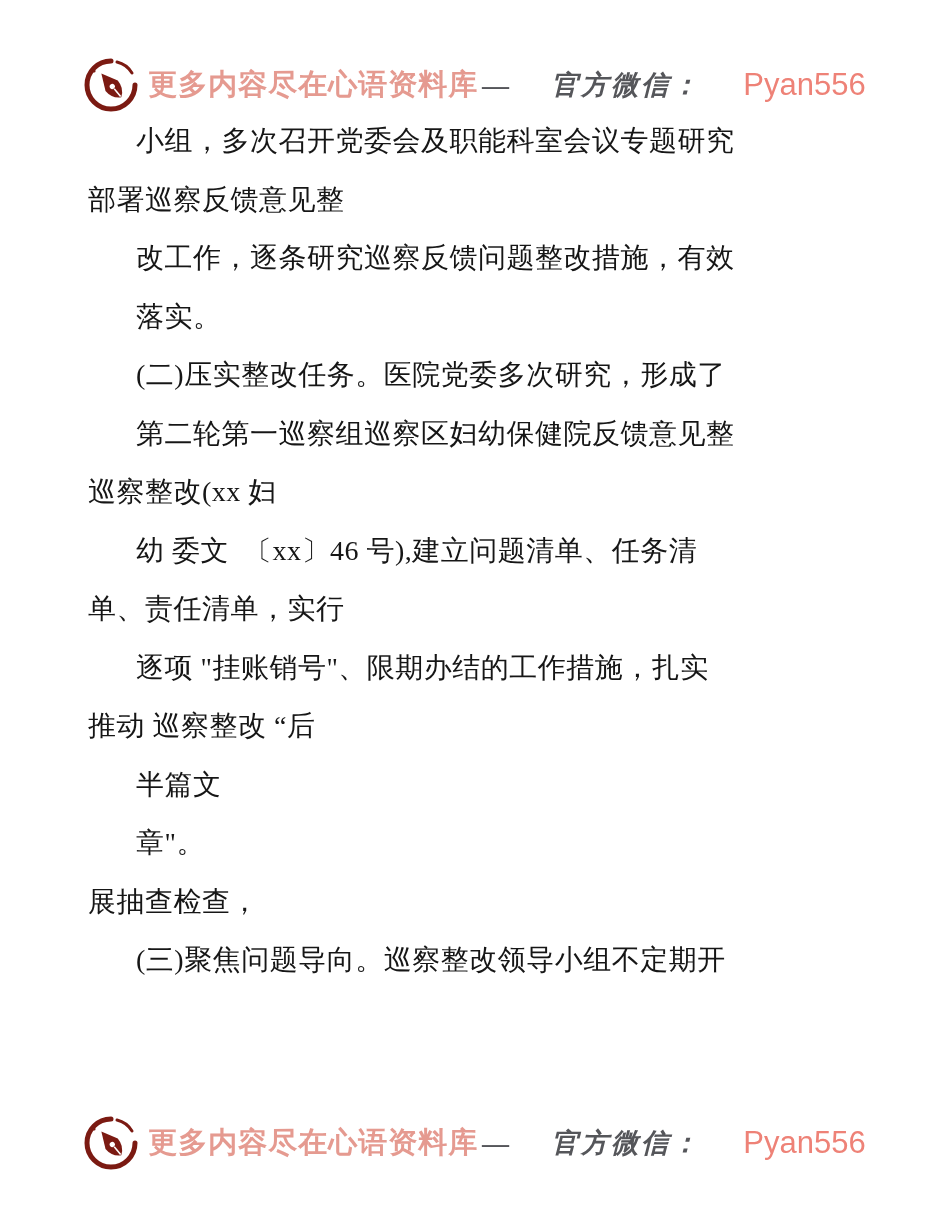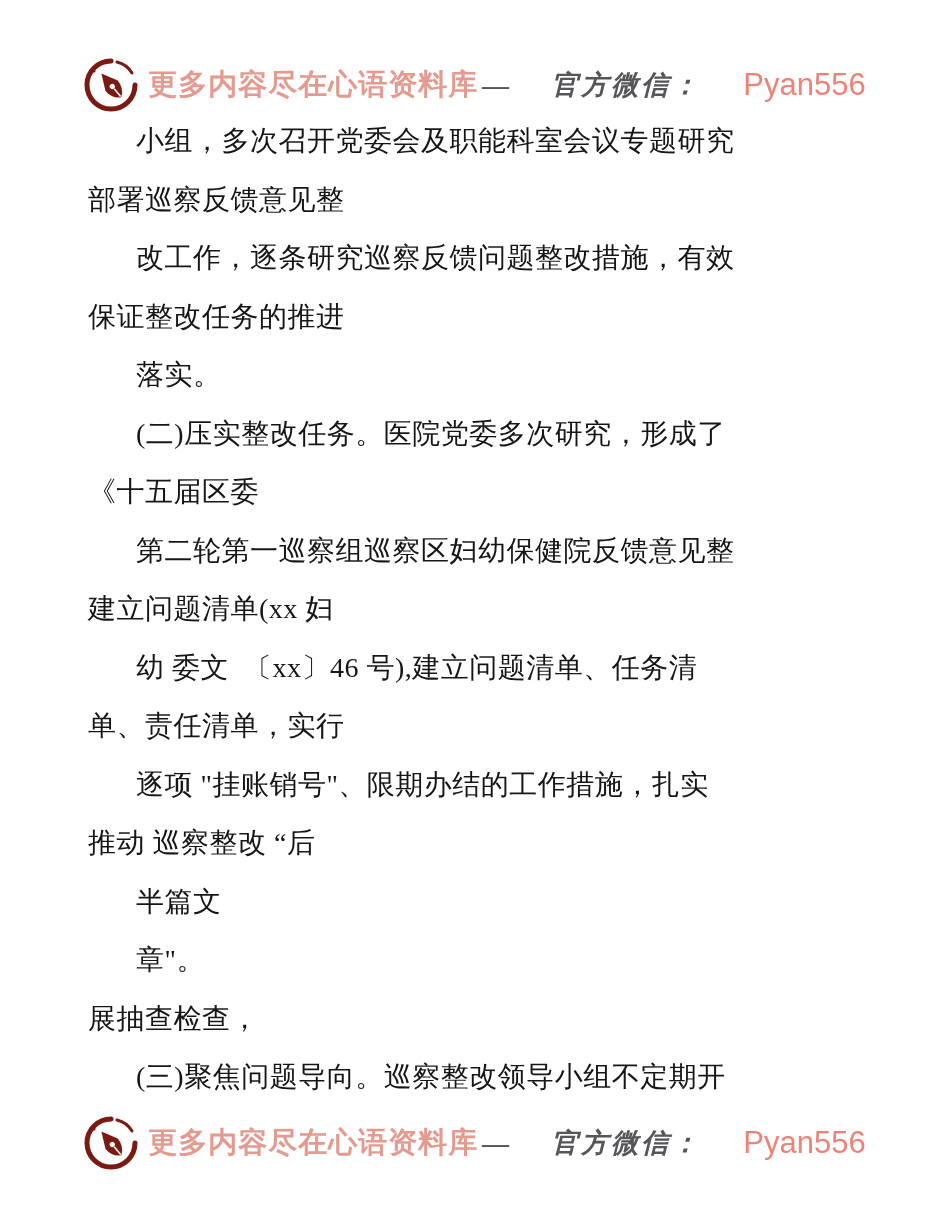--- a/index.html
+++ b/index.html
@@ -77,26 +77,24 @@
     <span class="wm-site">更多内容尽在心语资料库</span>
       <span class="wm-dash">—</span>
       <span class="wm-label">官方微信：</span>
       <span class="wm-id">Pyan556</span>
   </div>
 
   <div class="doc-body">
       <div class="line indent">小组，多次召开党委会及职能科室会议专题研究</div>
       <div class="line">部署巡察反馈意见整</div>
       <div class="line indent">改工作，逐条研究巡察反馈问题整改措施，有效</div>
-      <div class="line">保证整改任务的推进</div>
       <div class="line indent">落实。</div>
       <div class="line indent">(二)压实整改任务。医院党委多次研究，形成了</div>
-      <div class="line">《十五届区委</div>
       <div class="line indent">第二轮第一巡察组巡察区妇幼保健院反馈意见整</div>
-      <div class="line">建立问题清单(xx 妇</div>
+      <div class="line">巡察整改(xx 妇</div>
       <div class="line indent">幼 委文  〔xx〕46 号),建立问题清单、任务清</div>
       <div class="line">单、责任清单，实行</div>
       <div class="line indent">逐项 "挂账销号"、限期办结的工作措施，扎实</div>
       <div class="line">推动 巡察整改 “后</div>
       <div class="line indent">半篇文</div>
       <div class="line indent">章"。</div>
       <div class="line">展抽查检查，</div>
       <div class="line indent">(三)聚焦问题导向。巡察整改领导小组不定期开</div>
     </div>
 

